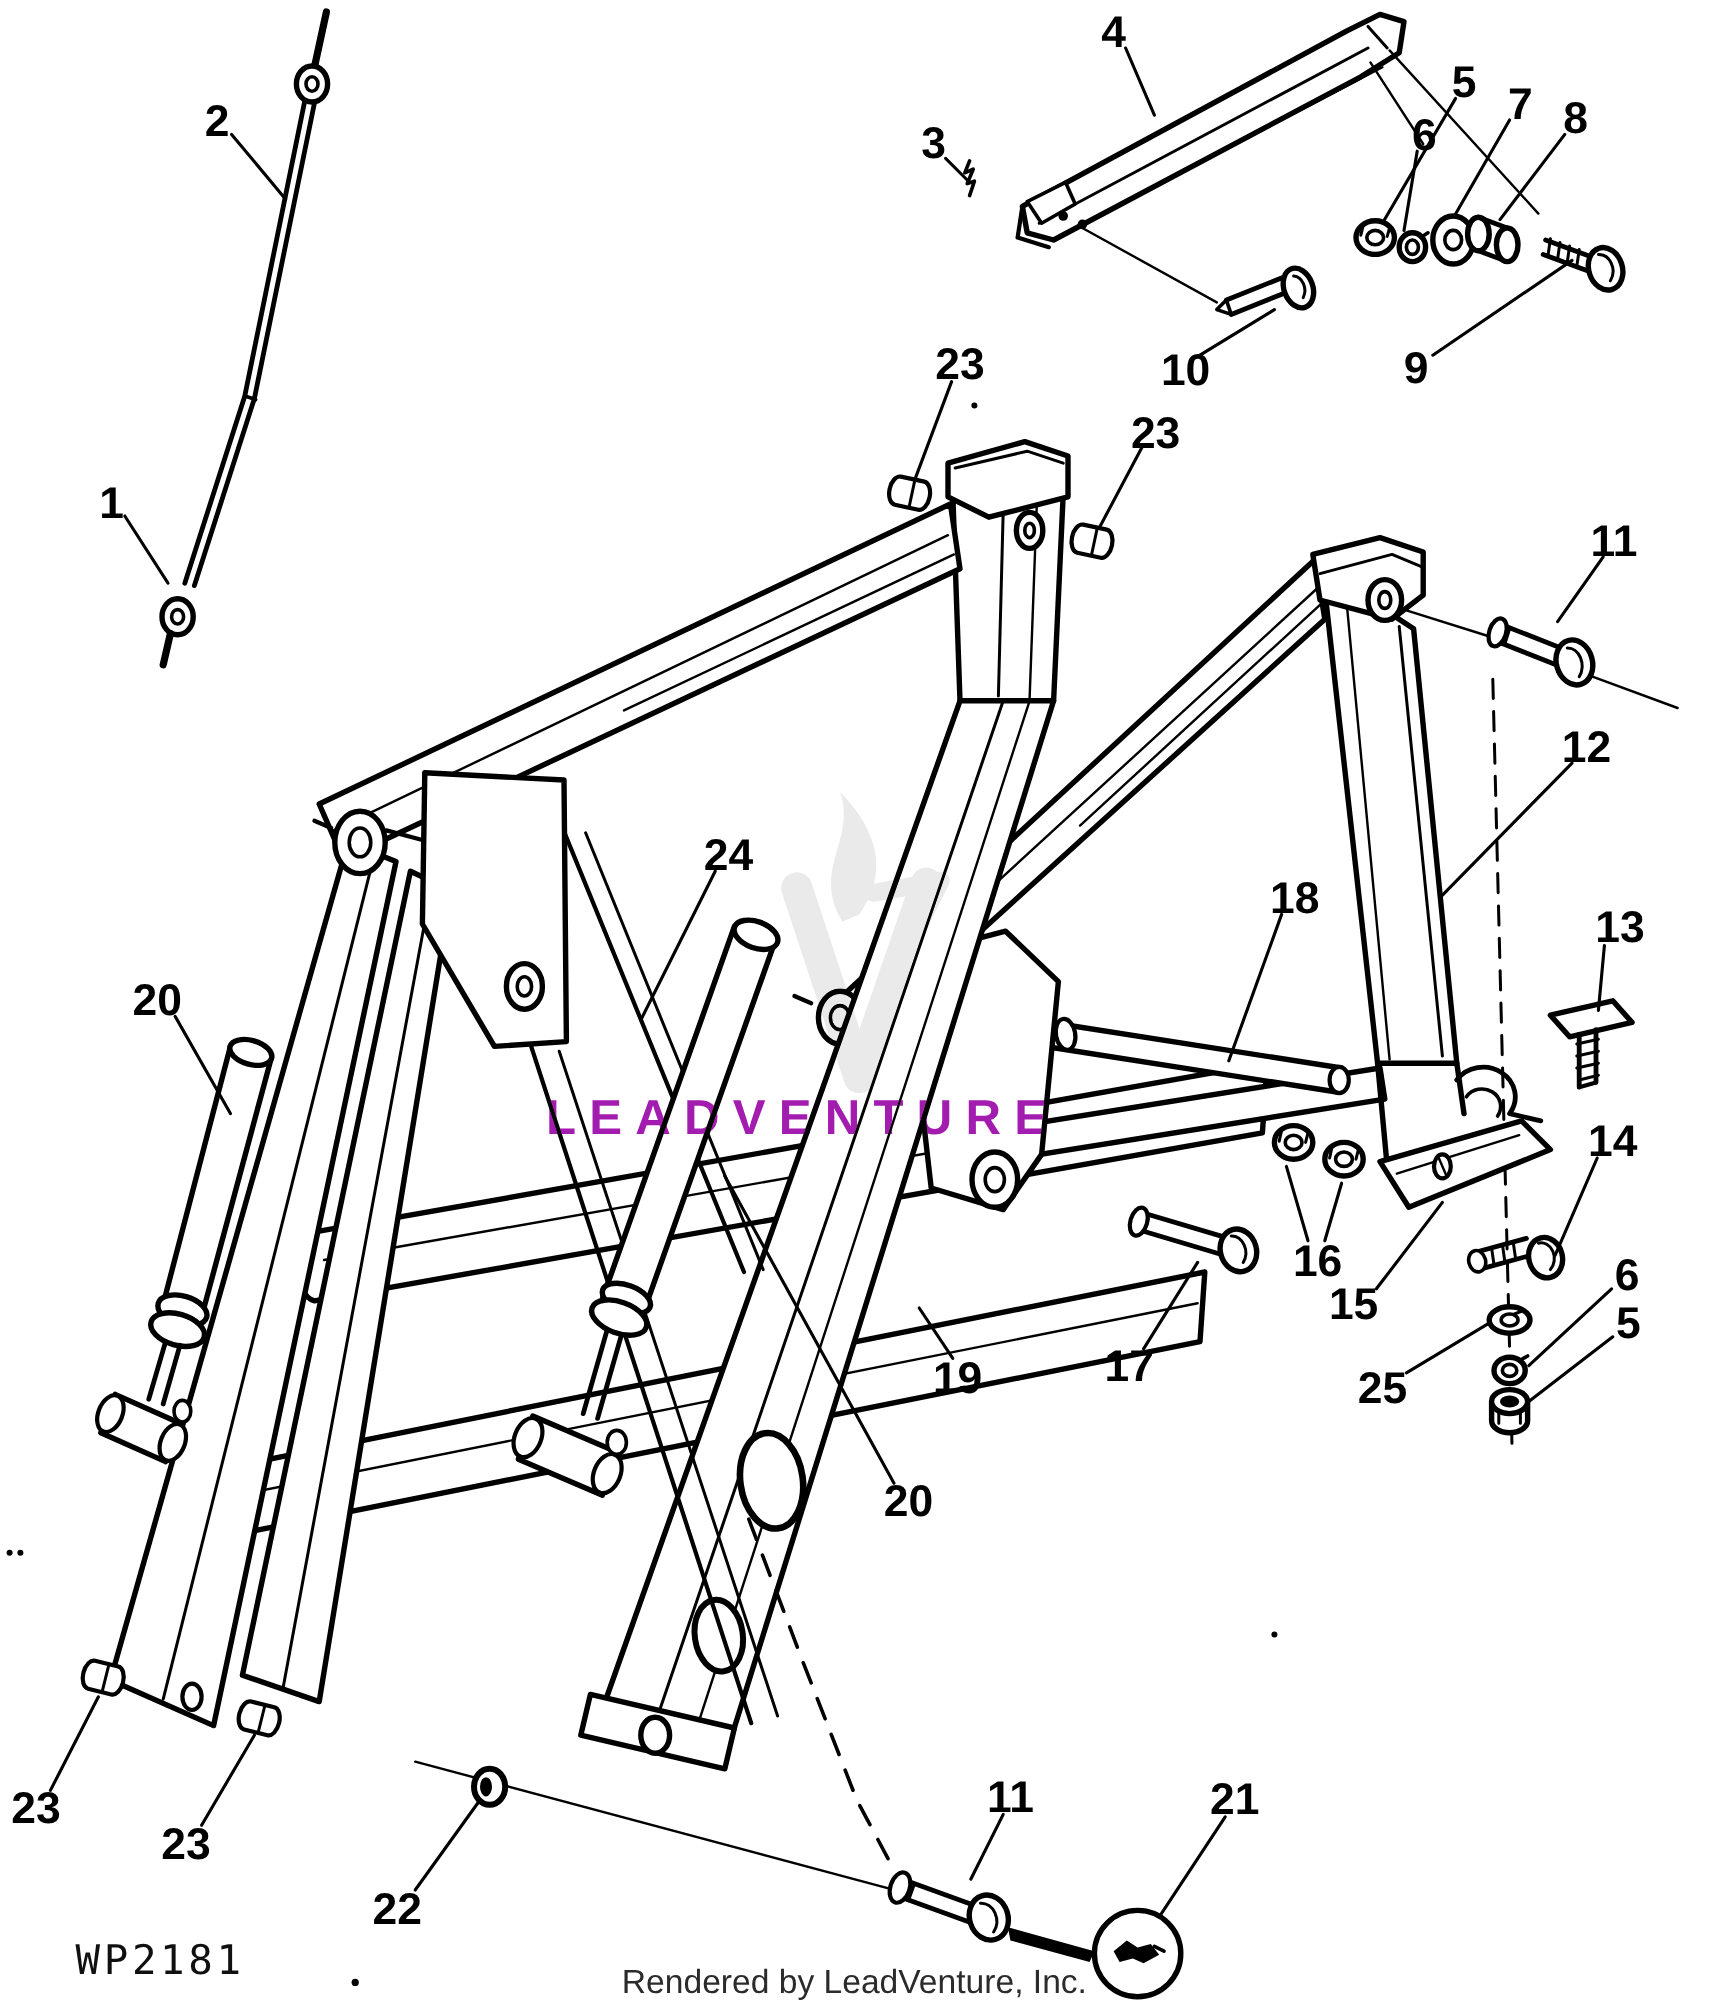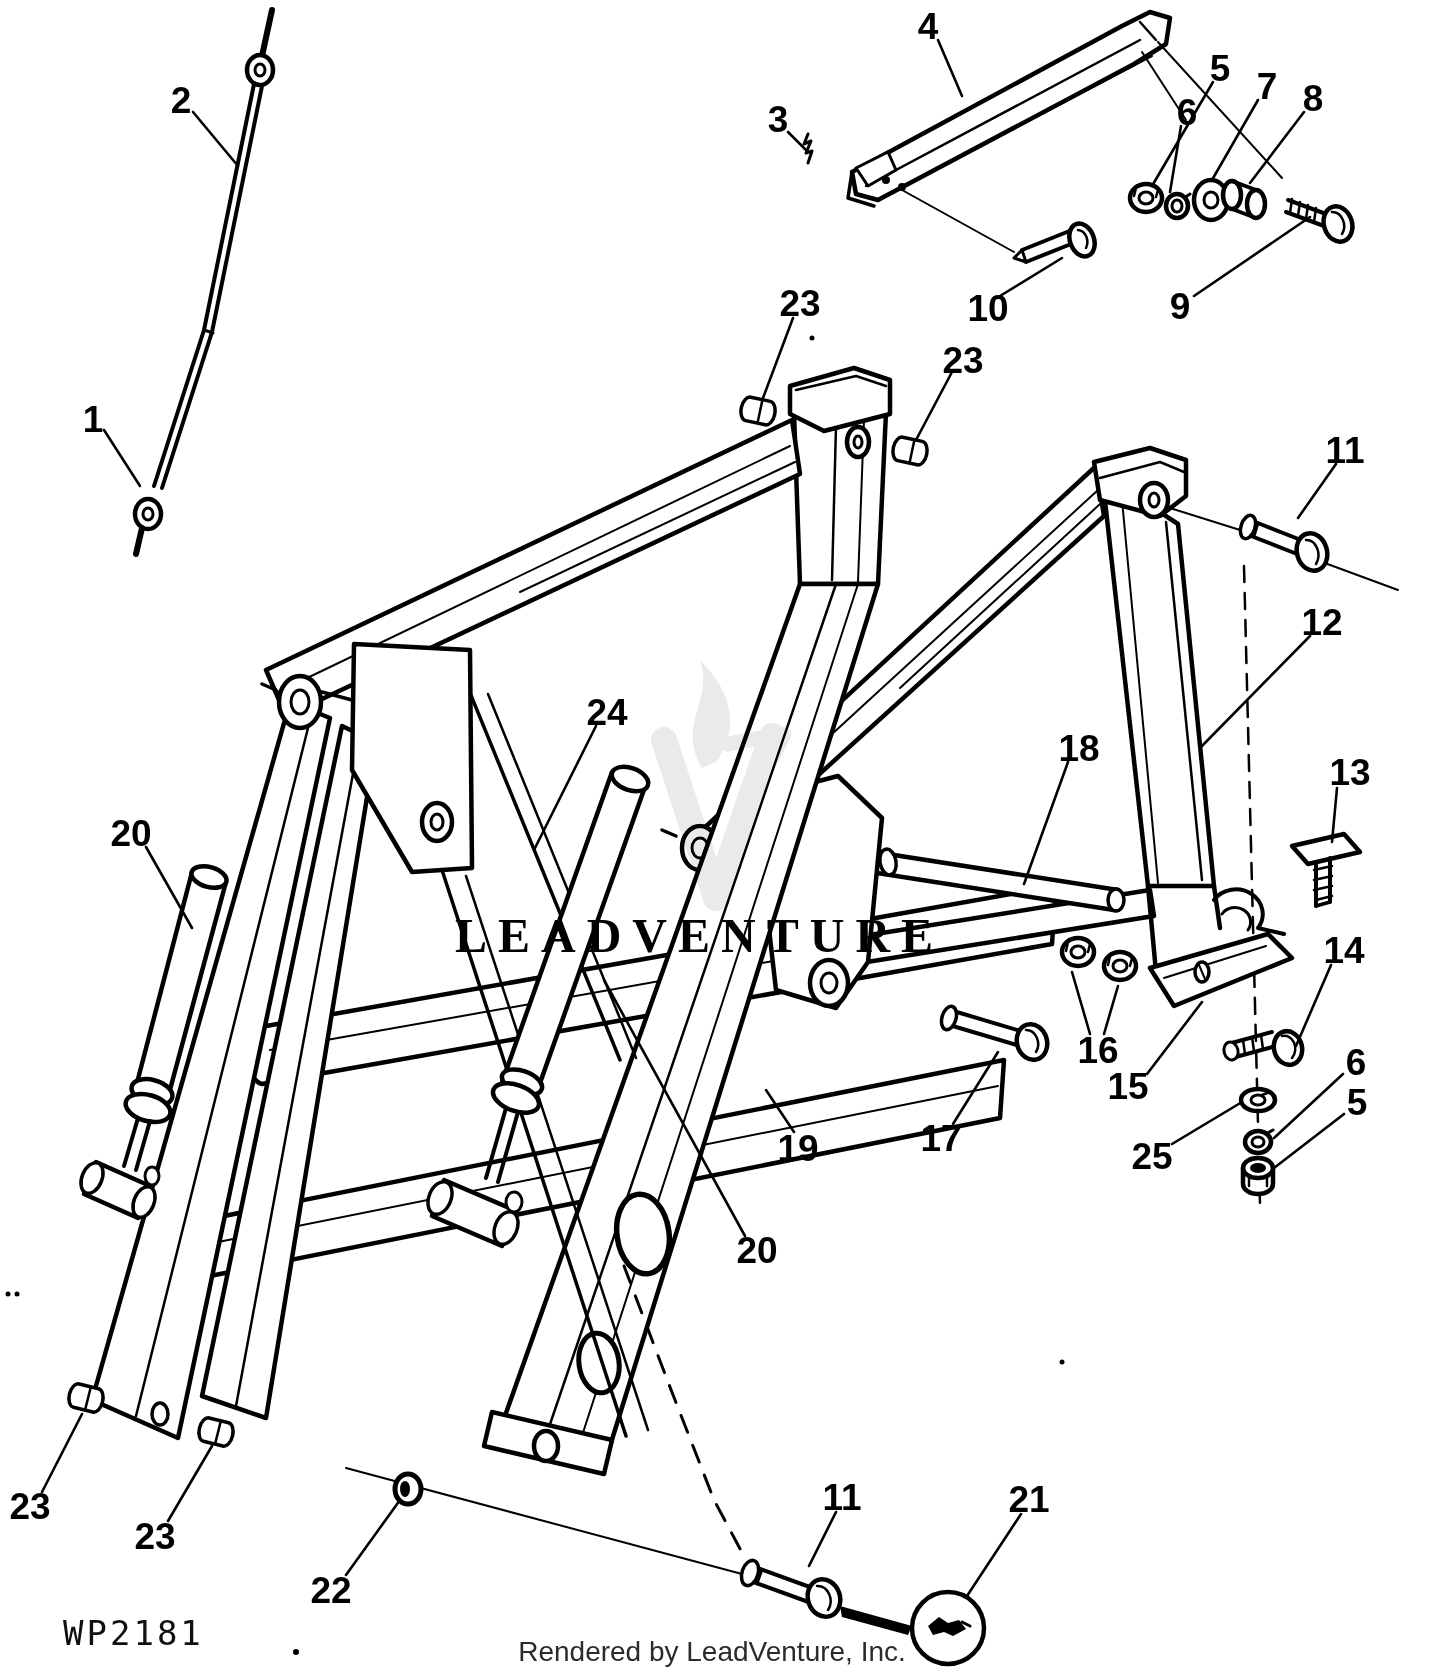--- a/index.html
+++ b/index.html
@@ -3,22 +3,22 @@
 <meta charset="utf-8">
 <style>
   html,body{margin:0;padding:0;background:#fff;}
   #stage{position:relative;width:1445px;height:1669px;background:#ffffff;overflow:hidden;
          font-family:"Liberation Sans",sans-serif;}
   #art{position:absolute;left:0;top:0;}
   .callout{font-family:"Liberation Sans",sans-serif;font-weight:700;font-size:37px;fill:#000;}
   .partcode{font-family:"DejaVu Sans Mono",monospace;font-size:34px;fill:#101010;letter-spacing:3px;}
   .credit{font-family:"Liberation Sans",sans-serif;font-size:28px;fill:#2b2b2b;}
   .wm{position:absolute;mix-blend-mode:darken;pointer-events:none;}
-  #wm-text{left:455px;top:908px;width:560px;font-weight:700;font-size:48px;
-           letter-spacing:11px;color:#000000;font-family:Liberation Serif, serif;white-space:nowrap;}
+  #wm-text{left:455px;top:908px;width:560px;font-weight:700;font-size:41px;
+           letter-spacing:11px;color:#a21caf;font-family:Liberation Sans, sans-serif;white-space:nowrap;}
 </style>
 </head>
 <body>
 
 <div id="stage">
 
 <svg id="art" width="1445" height="1669" viewBox="0 0 1445 1669">
   <g fill="none" stroke="#000" stroke-width="4.5" stroke-linecap="round" stroke-linejoin="round">
 
     <g>

